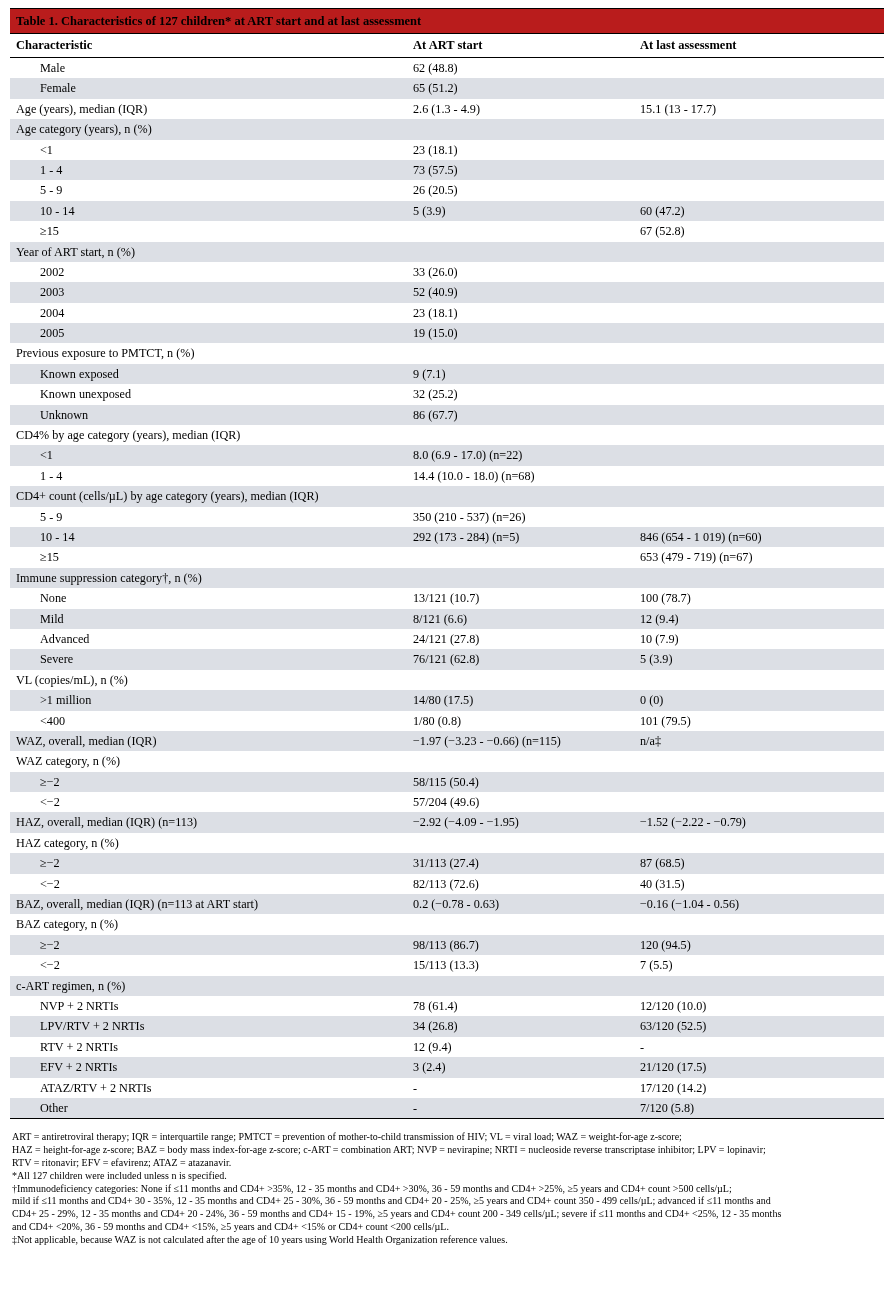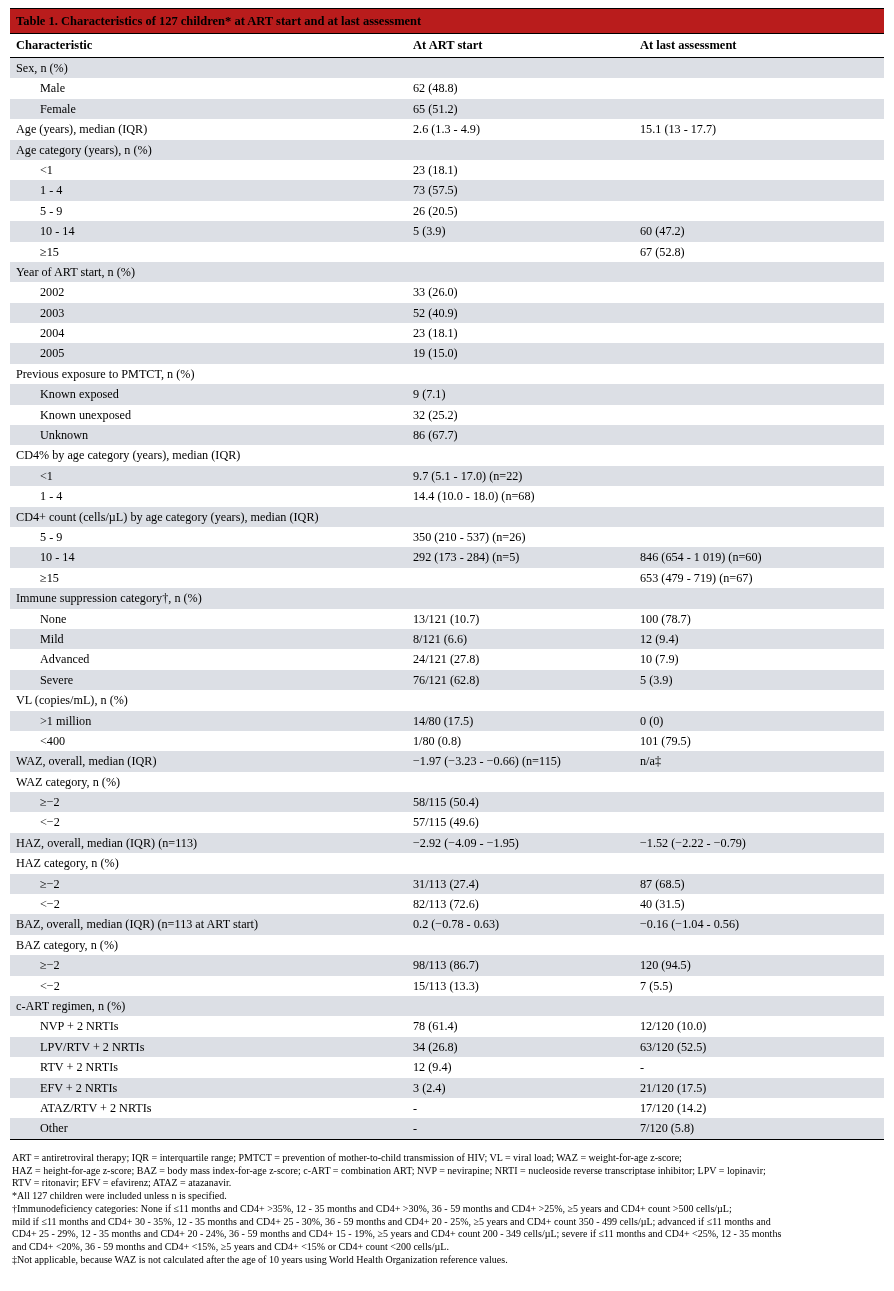--- a/index.html
+++ b/index.html
@@ -78,25 +78,20 @@
   <table class="tbl">
     <caption class="tbl-title">Table 1. Characteristics of 127 children* at ART start and at last assessment</caption>
     <thead>
       <tr>
         <th class="hdr c0">Characteristic</th>
         <th class="hdr c1">At ART start</th>
         <th class="hdr c2">At last assessment</th>
       </tr>
     </thead>
     <tbody id="tbody">
-        <tr class="band-grey">
-          <td class="c0">Sex, n (%)</td>
-          <td class="c1"></td>
-          <td class="c2"></td>
-        </tr>
         <tr class="band-white">
           <td class="c0 indent">Male</td>
           <td class="c1">62 (48.8)</td>
           <td class="c2"></td>
         </tr>
         <tr class="band-grey">
           <td class="c0 indent">Female</td>
           <td class="c1">65 (51.2)</td>
           <td class="c2"></td>
         </tr>
@@ -180,21 +175,21 @@
           <td class="c1">86 (67.7)</td>
           <td class="c2"></td>
         </tr>
         <tr class="band-white">
           <td class="c0">CD4% by age category (years), median (IQR)</td>
           <td class="c1"></td>
           <td class="c2"></td>
         </tr>
         <tr class="band-grey">
           <td class="c0 indent">&lt;1</td>
-          <td class="c1">9.7 (5.1 - 17.0) (n=22)</td>
+          <td class="c1">8.0 (6.9 - 17.0) (n=22)</td>
           <td class="c2"></td>
         </tr>
         <tr class="band-white">
           <td class="c0 indent">1 - 4</td>
           <td class="c1">14.4 (10.0 - 18.0) (n=68)</td>
           <td class="c2"></td>
         </tr>
         <tr class="band-grey">
           <td class="c0">CD4+ count (cells/µL) by age category (years), median (IQR)</td>
           <td class="c1"></td>
@@ -265,21 +260,21 @@
           <td class="c1"></td>
           <td class="c2"></td>
         </tr>
         <tr class="band-grey">
           <td class="c0 indent">≥−2</td>
           <td class="c1">58/115 (50.4)</td>
           <td class="c2"></td>
         </tr>
         <tr class="band-white">
           <td class="c0 indent">&lt;−2</td>
-          <td class="c1">57/115 (49.6)</td>
+          <td class="c1">57/204 (49.6)</td>
           <td class="c2"></td>
         </tr>
         <tr class="band-grey">
           <td class="c0">HAZ, overall, median (IQR) (n=113)</td>
           <td class="c1">−2.92 (−4.09 - −1.95)</td>
           <td class="c2">−1.52 (−2.22 - −0.79)</td>
         </tr>
         <tr class="band-white">
           <td class="c0">HAZ category, n (%)</td>
           <td class="c1"></td>

